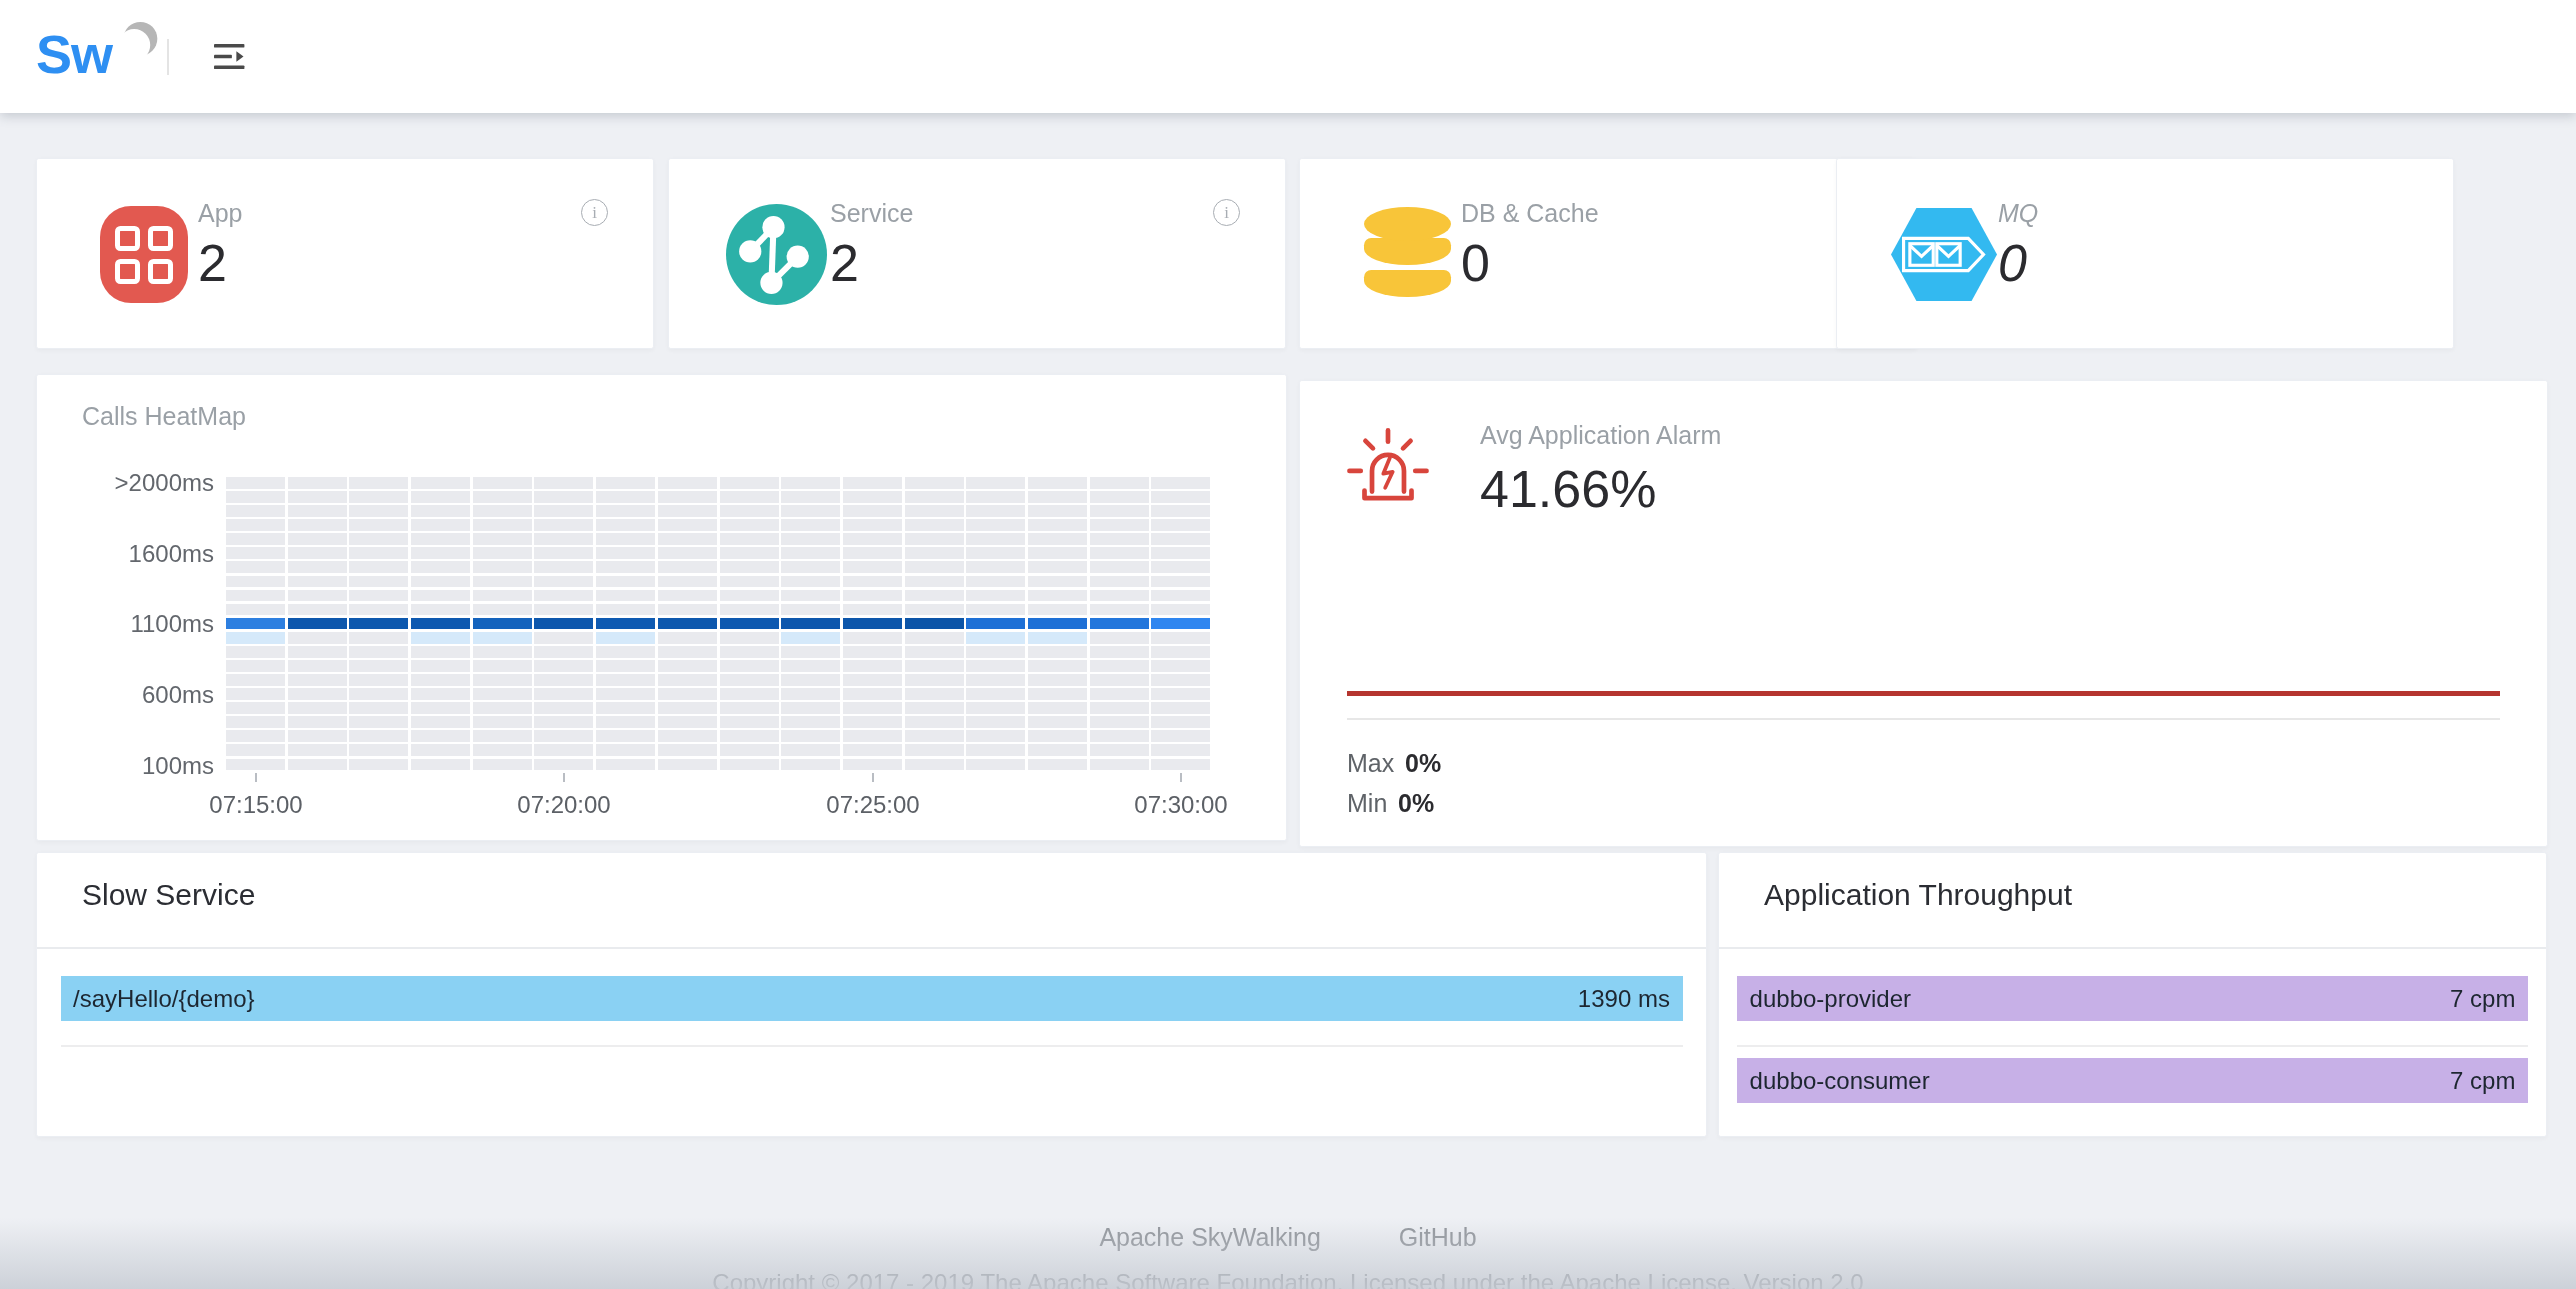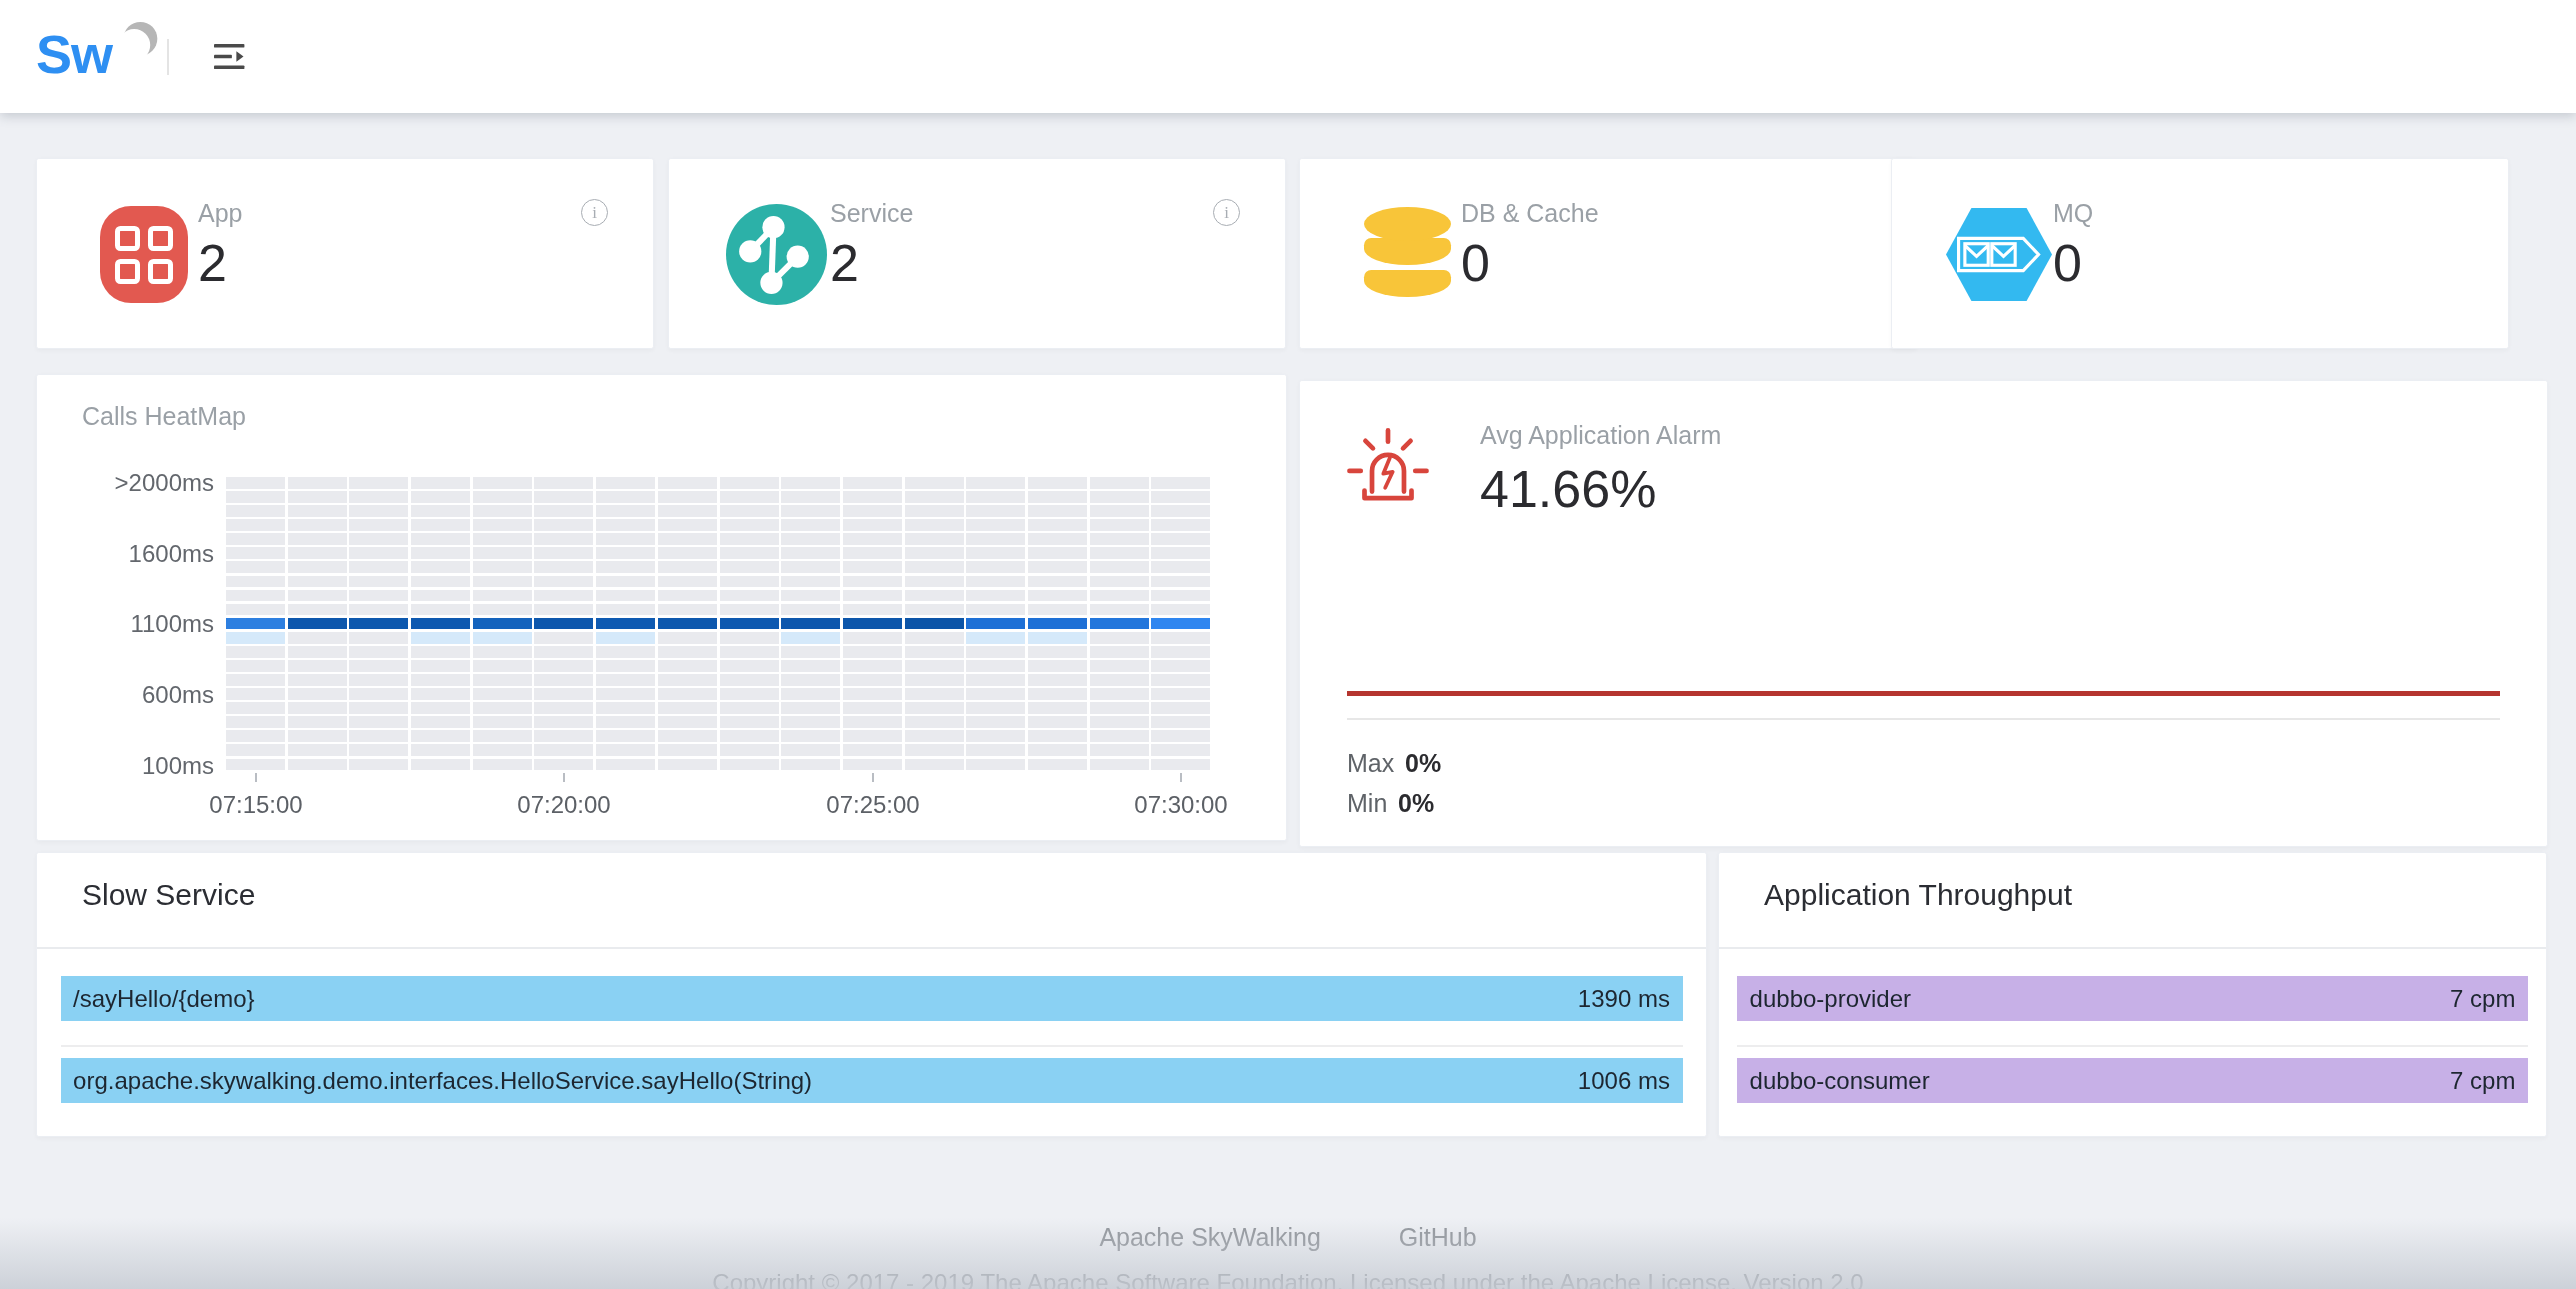--- a/index.html
+++ b/index.html
@@ -154,21 +154,21 @@
         <div class="band2"></div>
         <div class="band1"></div>
         <div class="disc-top"></div>
       </div>
     </div>
     <div class="stat-label">DB &amp; Cache</div>
     <div class="stat-value">0</div>
 
   </div>
 
-  <div class="stat-card" style="left: 1891px; --card-color: #33b9f0;">
+  <div class="stat-card" style="left: 1836px; font-style: italic; --card-color: #33b9f0;">
     <div class="stat-icon-wrap">
       <div class="icon-mq">
         <svg width="106" height="97" viewBox="0 0 118 108" fill="none" stroke="#ffffff" stroke-width="3.5">
           <path d="M14,36 H86 L103,54 L86,72 H14 Z"></path>
           <rect x="21" y="42" width="26" height="24"></rect>
           <path d="M21,44 L34,56 L47,44"></path>
           <rect x="51" y="42" width="26" height="24"></rect>
           <path d="M51,44 L64,56 L77,44"></path>
         </svg>
       </div>
@@ -564,24 +564,20 @@
 
   <div class="panel" id="slow-panel">
     <div class="panel-title-dark">Slow Service</div>
     <div class="panel-divider"></div>
     <div class="bars-mount" id="slow-bars">
         <div class="hbar" style="background: rgb(138, 209, 243);">
           <span class="hbar-name">/sayHello/{demo}</span>
           <span class="hbar-value">1390 ms</span>
         </div>
         <div class="bar-sep"></div>
-        <div class="hbar" style="background: rgb(138, 209, 243);">
-          <span class="hbar-name">org.apache.skywalking.demo.interfaces.HelloService.sayHello(String)</span>
-          <span class="hbar-value">1006 ms</span>
-        </div>
       </div>
   </div>
 
   <div class="panel" id="tp-panel">
     <div class="panel-title-dark">Application Throughput</div>
     <div class="panel-divider"></div>
     <div class="bars-mount" id="tp-bars">
         <div class="hbar" style="background: rgb(199, 176, 231);">
           <span class="hbar-name">dubbo-provider</span>
           <span class="hbar-value">7 cpm</span>

